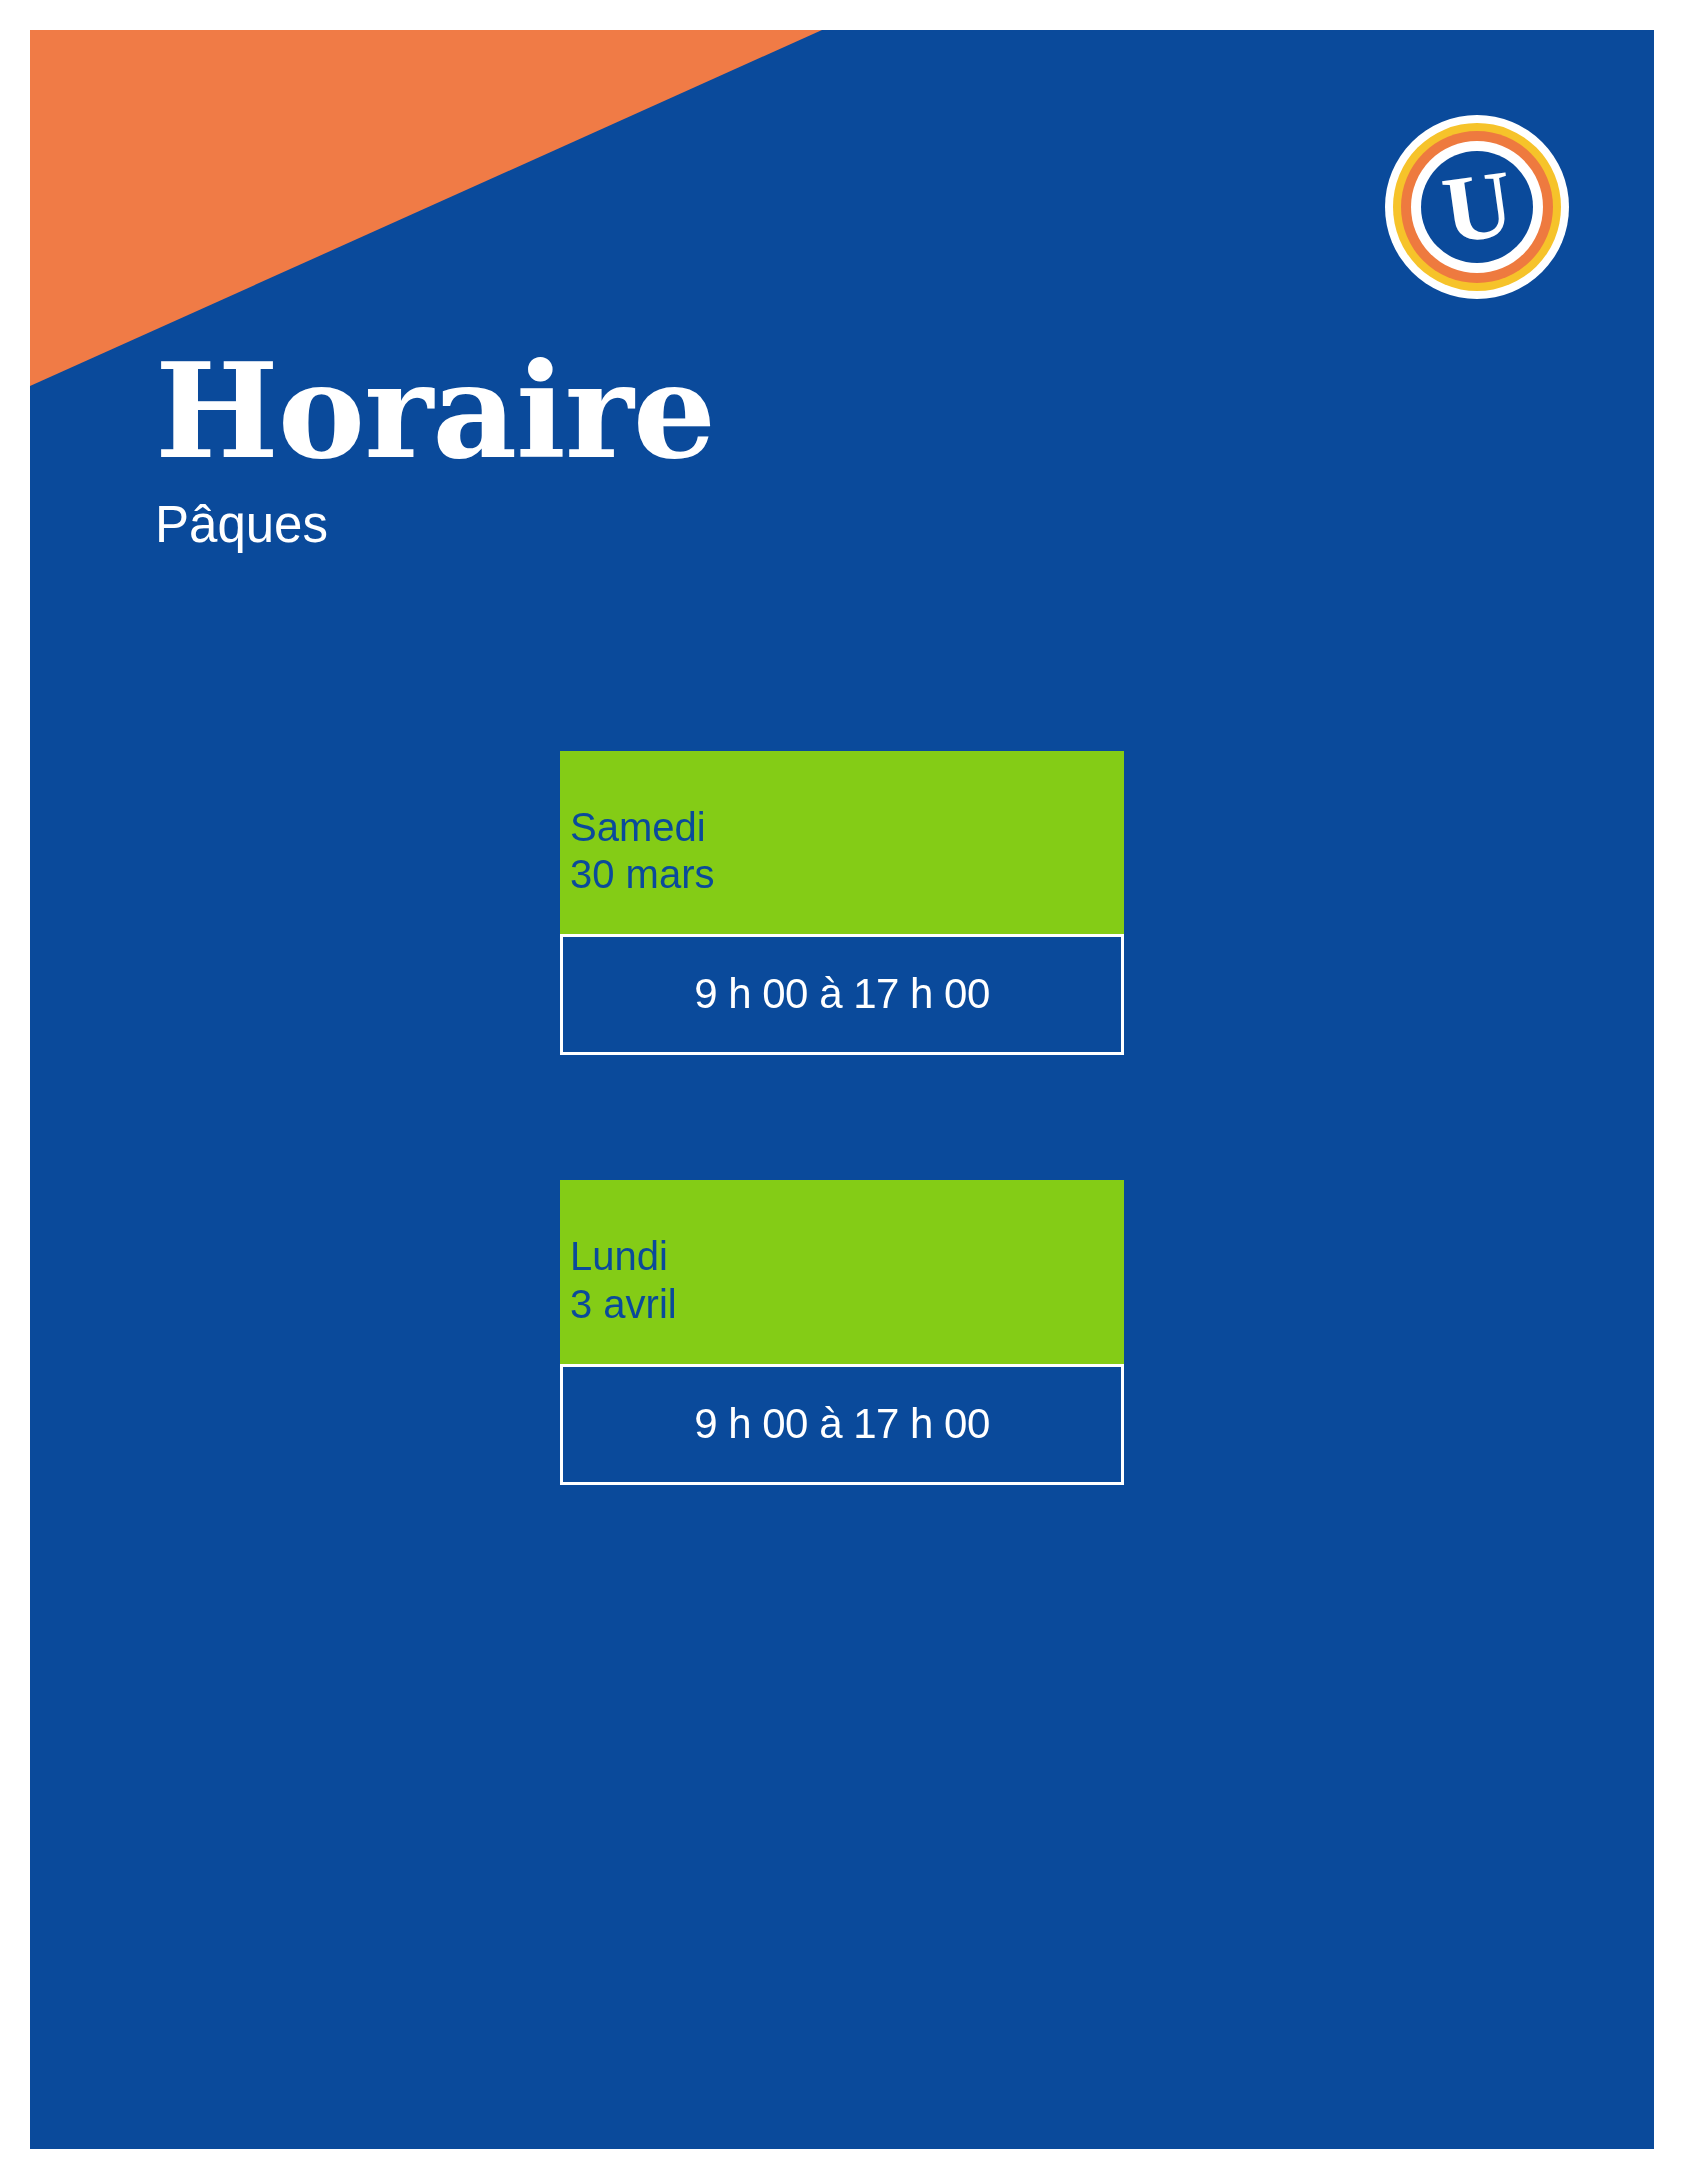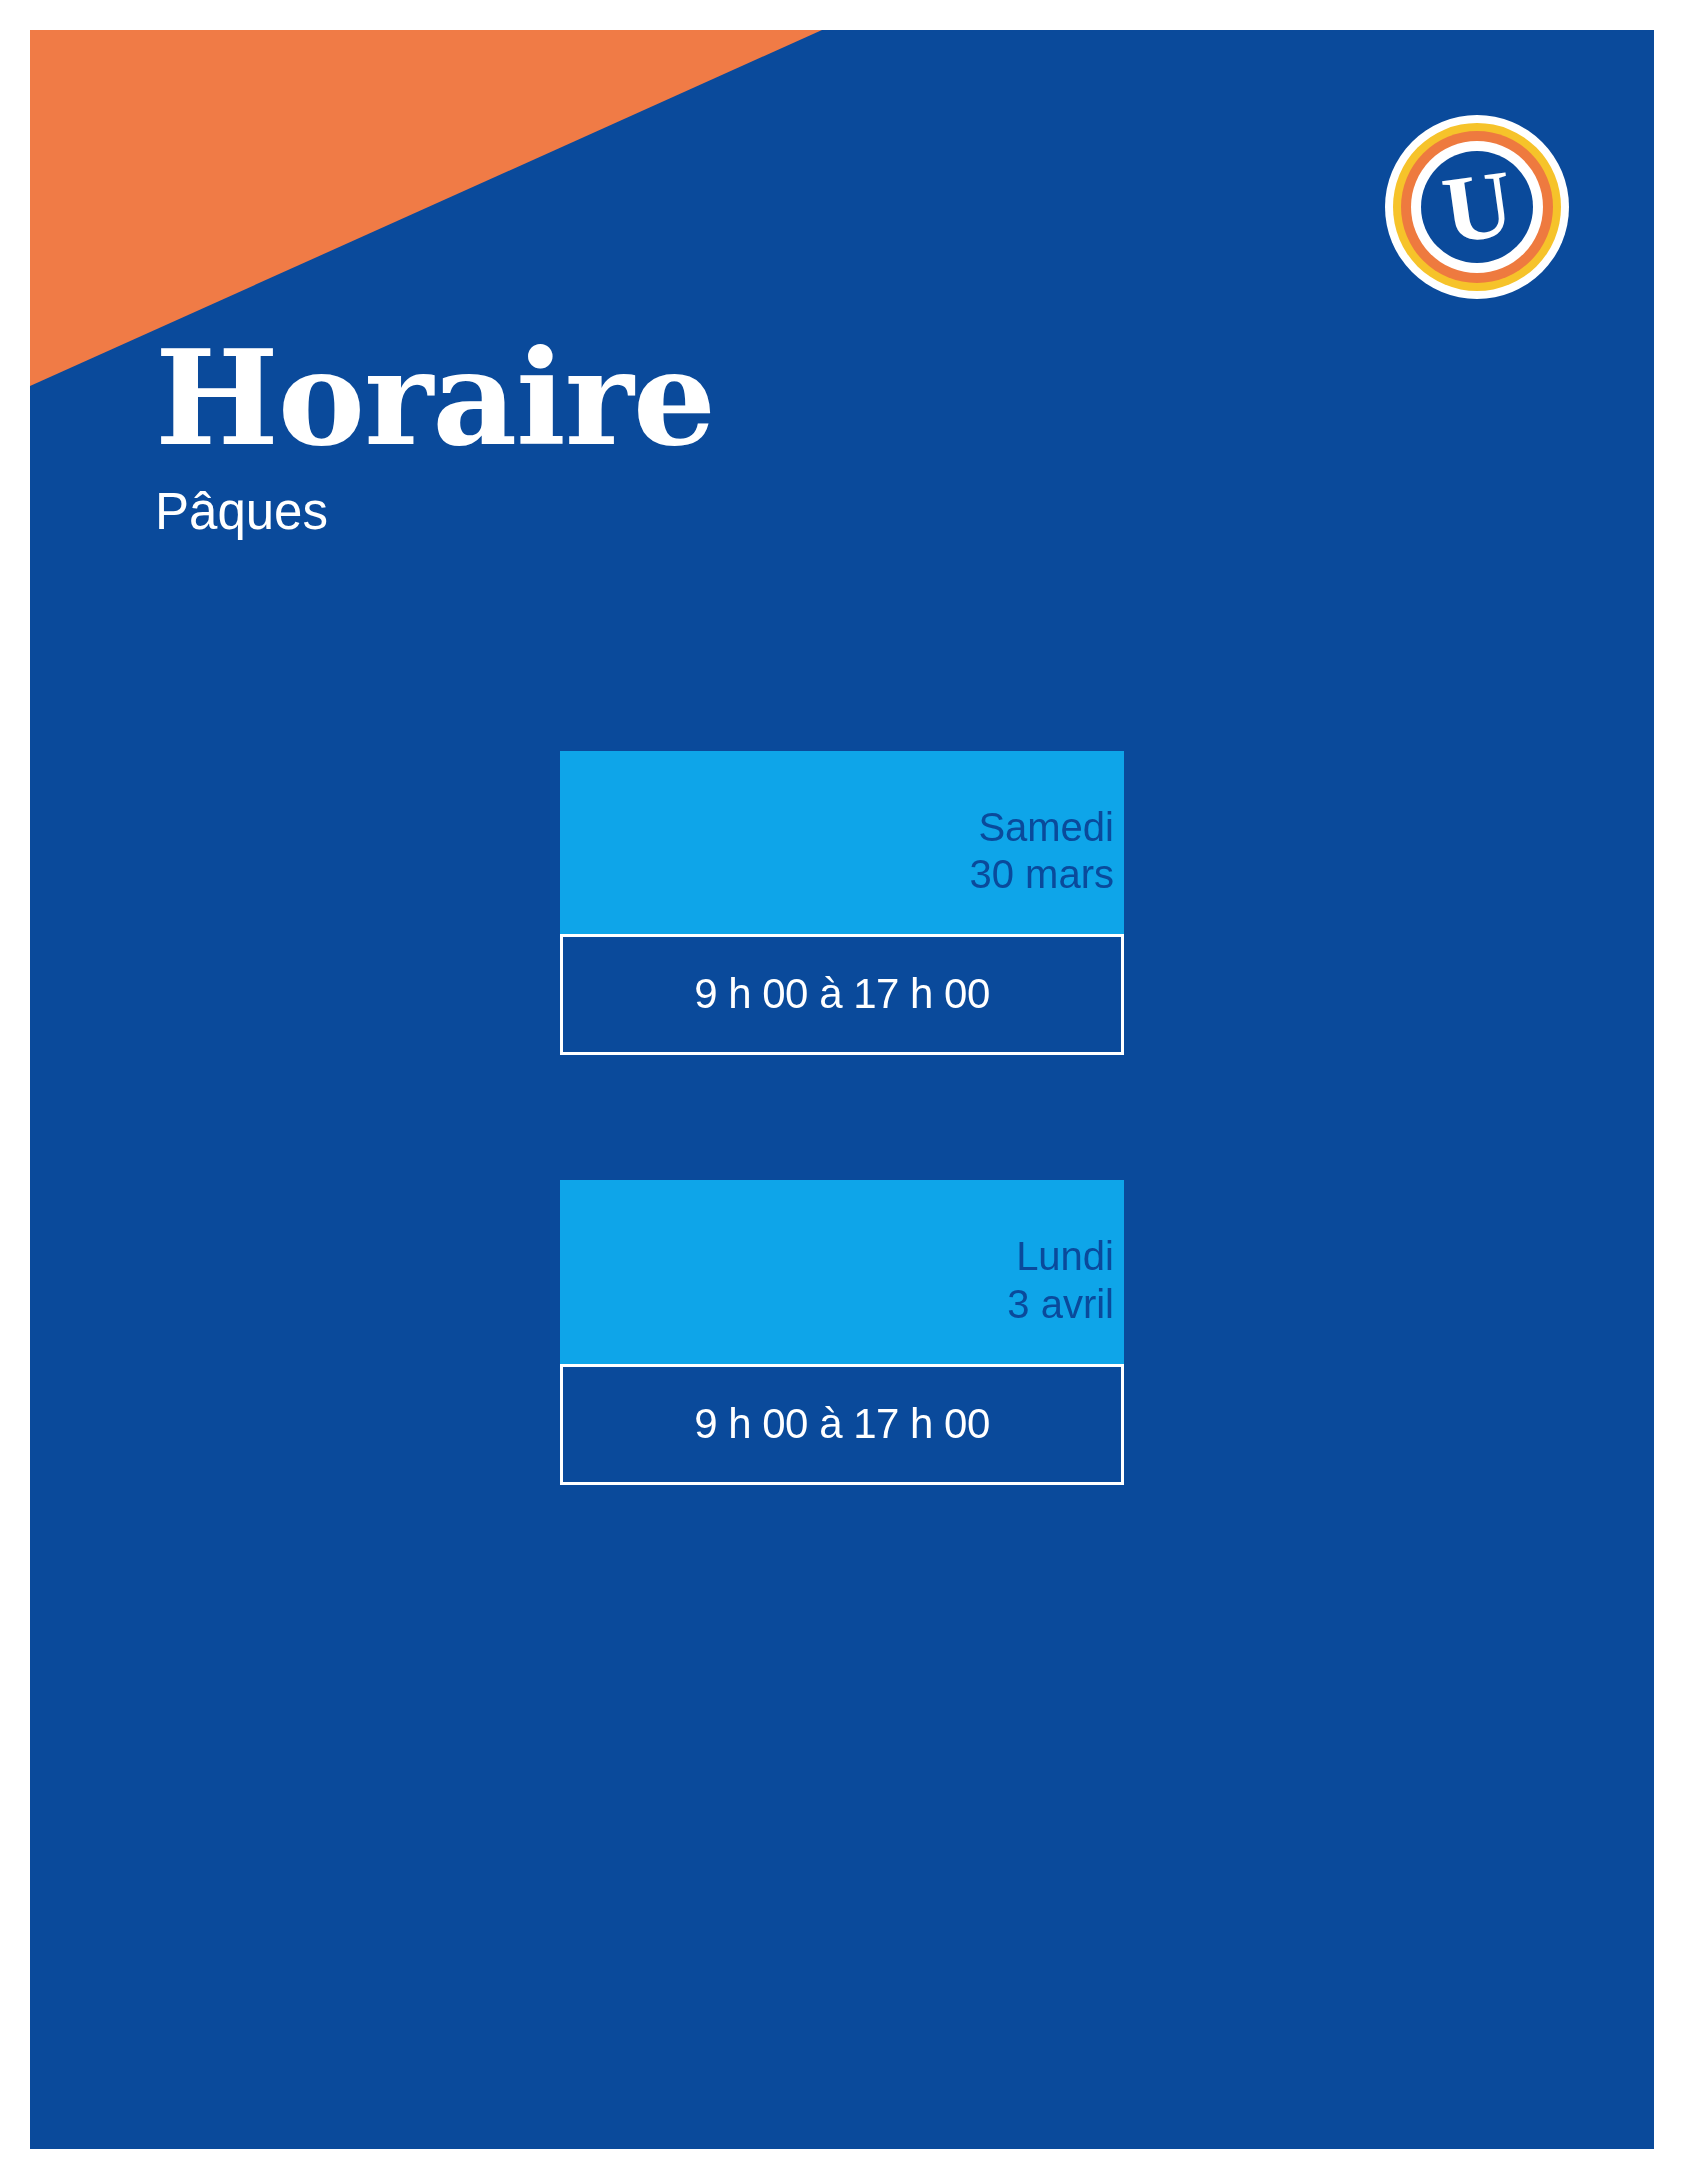--- a/index.html
+++ b/index.html
@@ -92,21 +92,21 @@
     font-size: 95px;
     line-height: 1;
     letter-spacing: -2px;
     transform: rotate(-8deg);
   }
 
   
   .title-block {
     position: absolute;
     left: 125px;
-    top: 303px;
+    top: 316px;
     width: 990px;
   }
   .title {
     font-family: "DejaVu Serif", "Liberation Serif", serif;
     font-weight: bold;
     font-size: 131px;
     line-height: 1.0;
     color: #ffffff;
     letter-spacing: -1px;
   }
@@ -127,23 +127,23 @@
     width: 100%;
   }
   .card {
     width: 564px;
     margin: 0 auto 125px auto;
     background: #ffffff;
   }
   .card:last-child { margin-bottom: 4px; }
 
   .card-day {
-    background: #0ea5e9;
+    background: #84cc16;
     color: #0A4A9B;
-    text-align: right;
+    text-align: left;
     padding: 53px 10px 36px 10px;
   }
   .card-day .dayname {
     font-size: 40px;
     line-height: 1.18;
     font-family: "Liberation Sans", sans-serif;
   }
   .card-day .daydate {
     font-size: 40px;
     line-height: 1.18;

